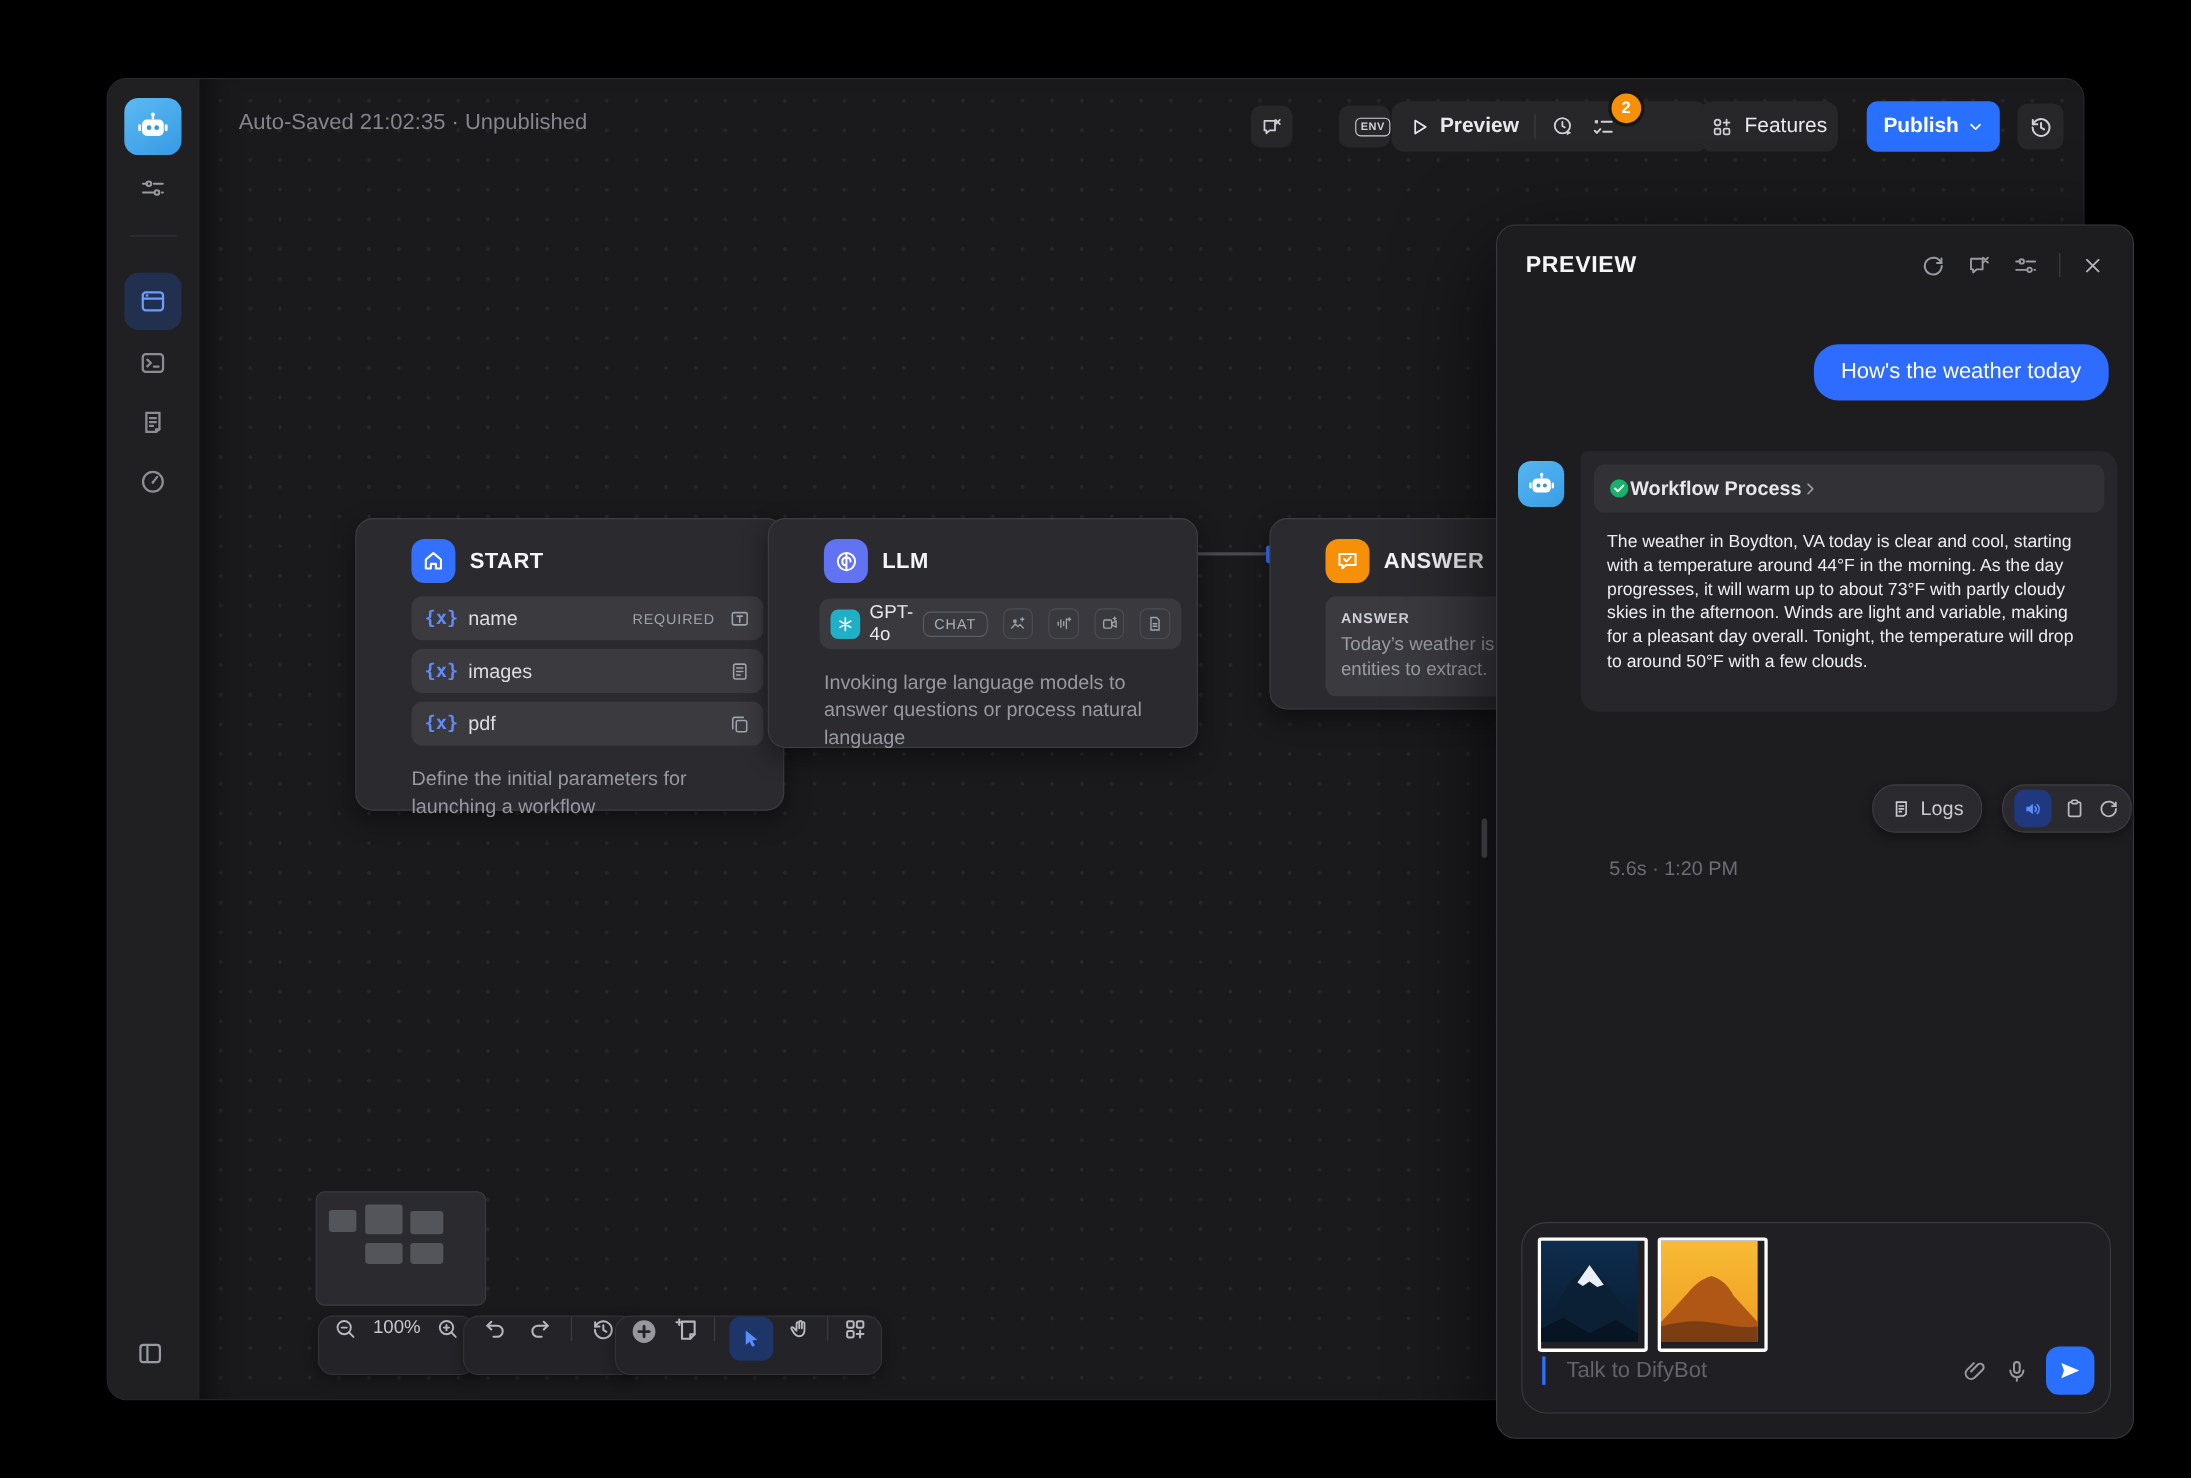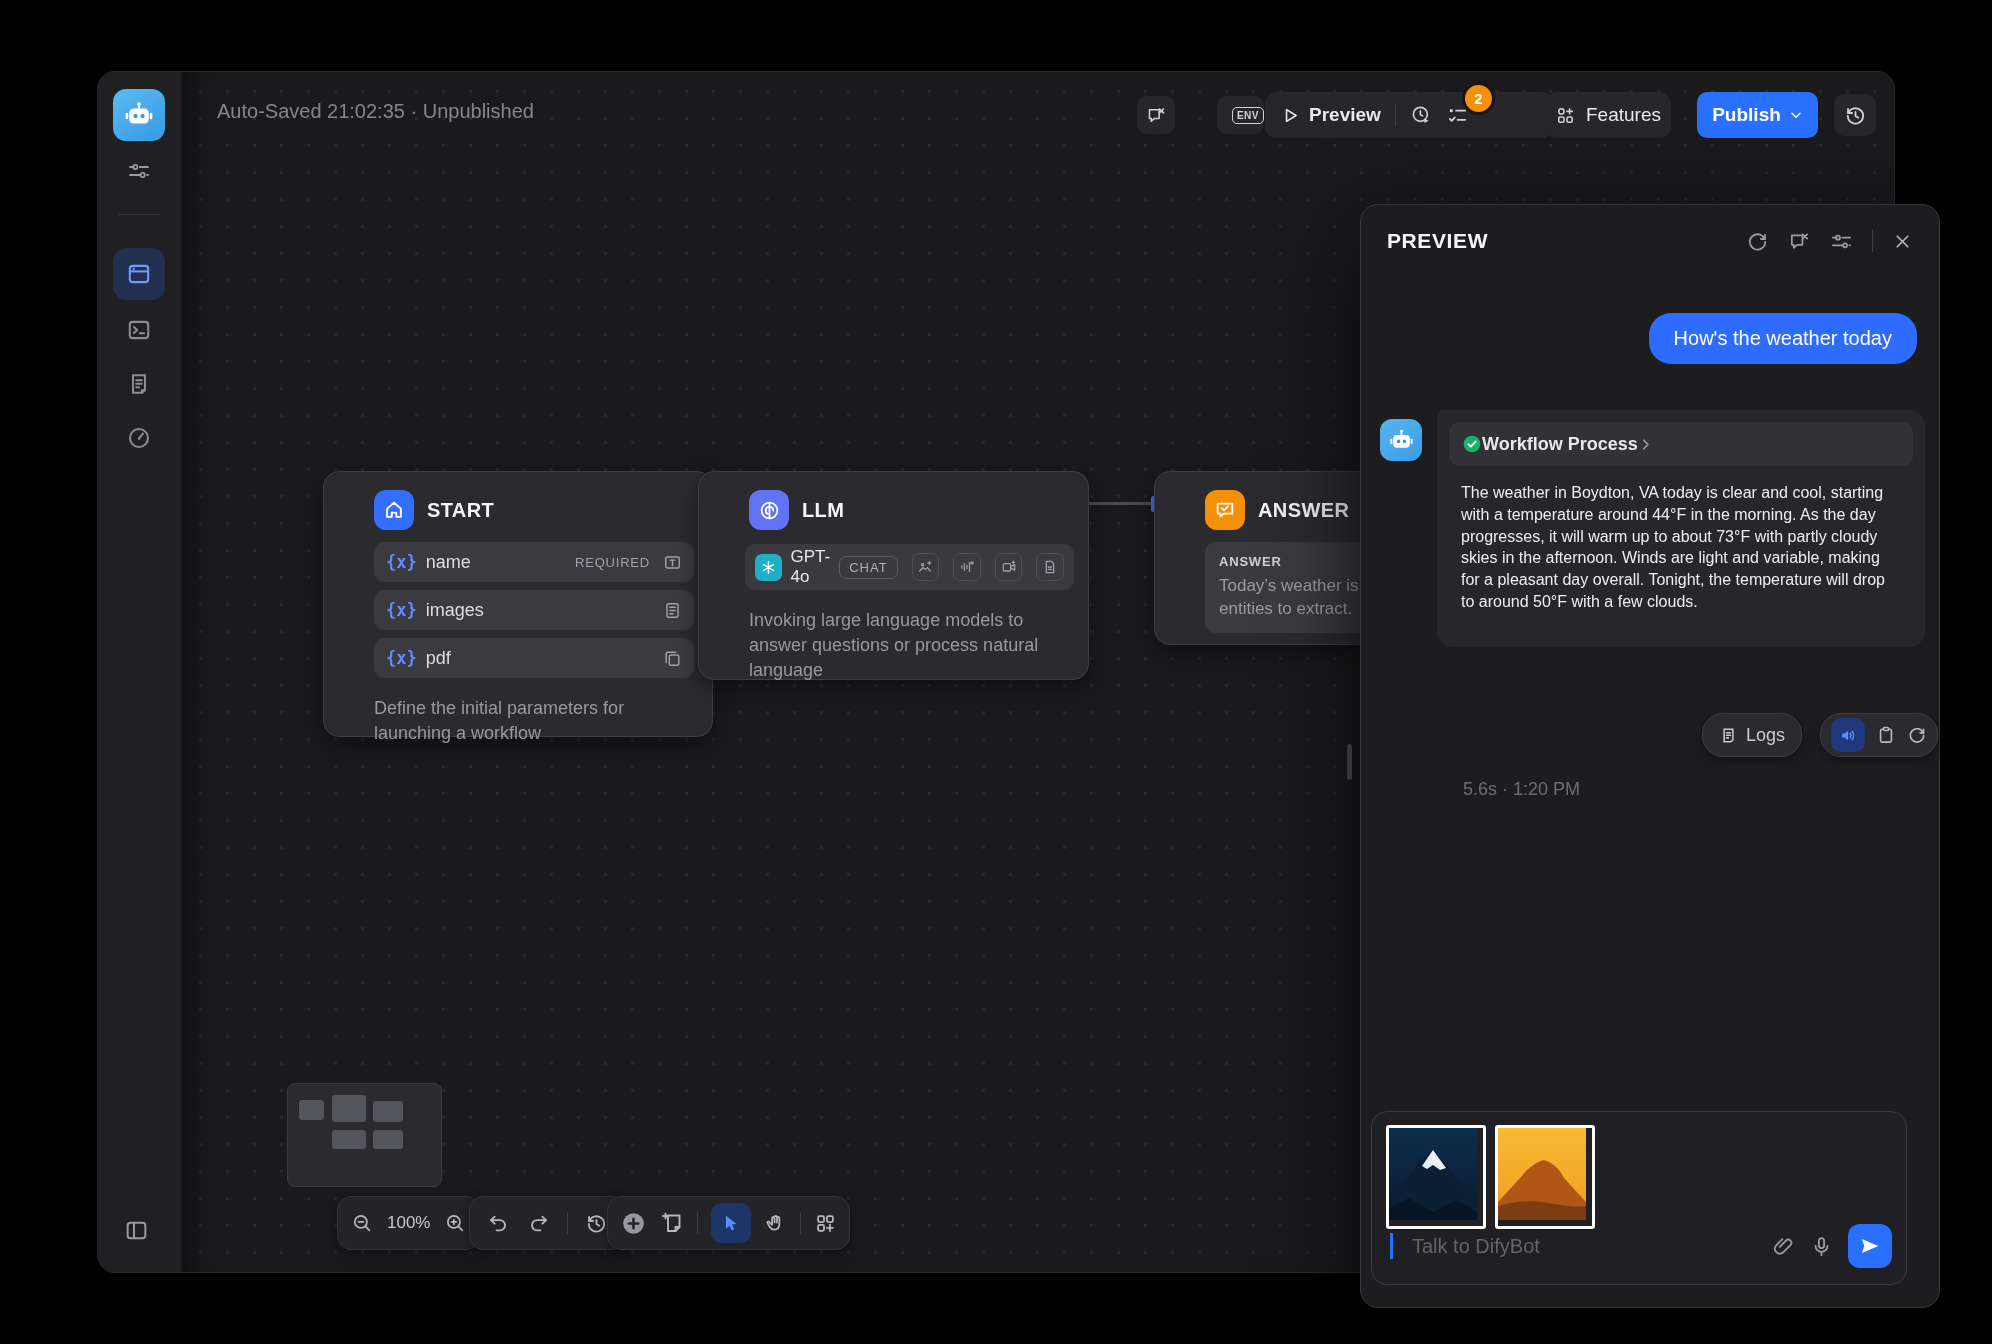--- a/index.html
+++ b/index.html
@@ -43,21 +43,21 @@
   .mname{font-size:17px;color:#e8e9ec;flex:1;}
   .chat-badge{border:1.5px solid #595d66;border-radius:7px;color:#abb0b9;font-size:13px;letter-spacing:1px;padding:3px 9px;}
   .chip{width:26px;height:26px;border:1.5px solid #4c4f56;border-radius:7px;display:flex;align-items:center;justify-content:center;margin-left:5px;}
   .ansbox{margin:0 18px;background:#3a3a3f;border-radius:10px;padding:12px 14px;}
   .anslabel{font-size:13px;font-weight:700;letter-spacing:.8px;color:#cfd0d5;margin-bottom:6px;}
   .anstext{font-size:17px;line-height:1.35;color:#9b9da4;white-space:nowrap;overflow:hidden;}
   .bluevar{color:#5f8bff;}
   .edge{height:3px;background:#4a4a51;border-radius:2px;}
   .handle{width:5px;height:16px;background:#3370ff;border-radius:3px;}
   
-  .pill{background:#242428;border:1px solid #333338;border-radius:14px;display:flex;align-items:center;box-shadow:0 4px 12px rgba(0,0,0,.35);margin-left:48px;}
+  .pill{background:#242428;border:1px solid #333338;border-radius:14px;display:flex;align-items:flex-start;box-shadow:0 4px 12px rgba(0,0,0,.35);}
   .zoomtxt{font-size:17px;color:#c6c8cd;padding:0 10px;}
   .toolsel{width:40px;height:40px;border-radius:10px;background:#1d3567;display:flex;align-items:center;justify-content:center;}
   .minimap{background:#2b2b2f;border:1px solid #3b3b40;border-radius:8px;}
   .mmblock{position:absolute;background:#54545b;border-radius:3px;}
   
   #panel{left:1360px;top:204px;width:578px;height:1102px;background:#1d1d20;border:1px solid #39393f;
          border-radius:18px;box-shadow:0 30px 90px rgba(0,0,0,.75);}
   .phead{display:flex;align-items:center;padding:24px 26px 18px;}
   .ptitle{font-size:21px;font-weight:700;letter-spacing:.6px;color:#f5f5f8;flex:1;}
   .picons{display:flex;align-items:center;gap:19px;}
@@ -486,21 +486,21 @@
         <svg width="20" height="20" viewBox="0 0 24 24" fill="none" stroke="#b9bac0" stroke-width="1.9" stroke-linecap="round">
           <path d="M19.8 5.2v4.2h-4.2"></path>
             <path d="M19.4 9.4a8 8 0 1 0 .6 3"></path>
         </svg>
       </span>
     </div>
   </div>
 
   <div class="abs meta" style="left:102px;top:574px;">5.6s · 1:20 PM</div>
 
-  <div class="abs inputbox" style="left:10px;top:906px;width:534px;height:172px;">
+  <div class="abs inputbox" style="left:22px;top:906px;width:534px;height:172px;border-radius:23px;">
     <div class="abs" style="left:14px;top:13px;display:flex;gap:9px;">
       <div class="thumb">
         <svg width="88" height="92" viewBox="0 0 88 92">
           <defs>
             <linearGradient id="sky1" x1="0" y1="0" x2="0" y2="1">
               <stop offset="0" stop-color="#0e2d4d"></stop>
                 <stop offset="1" stop-color="#0a1b30"></stop>
             </linearGradient>
           </defs>
           <rect width="88" height="92" fill="url(#sky1)"></rect>

